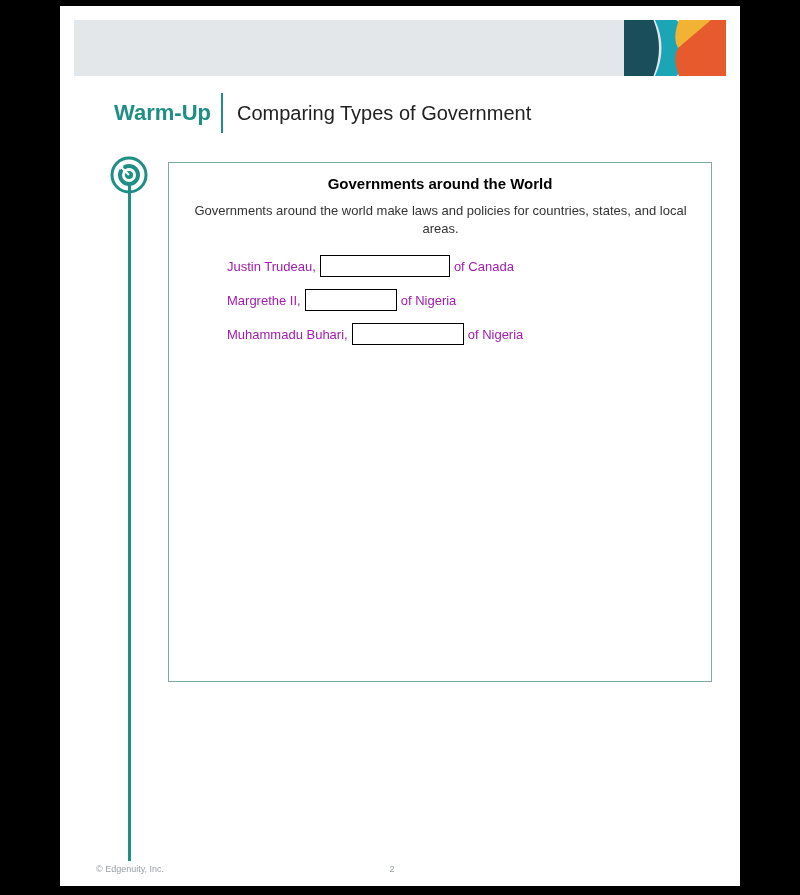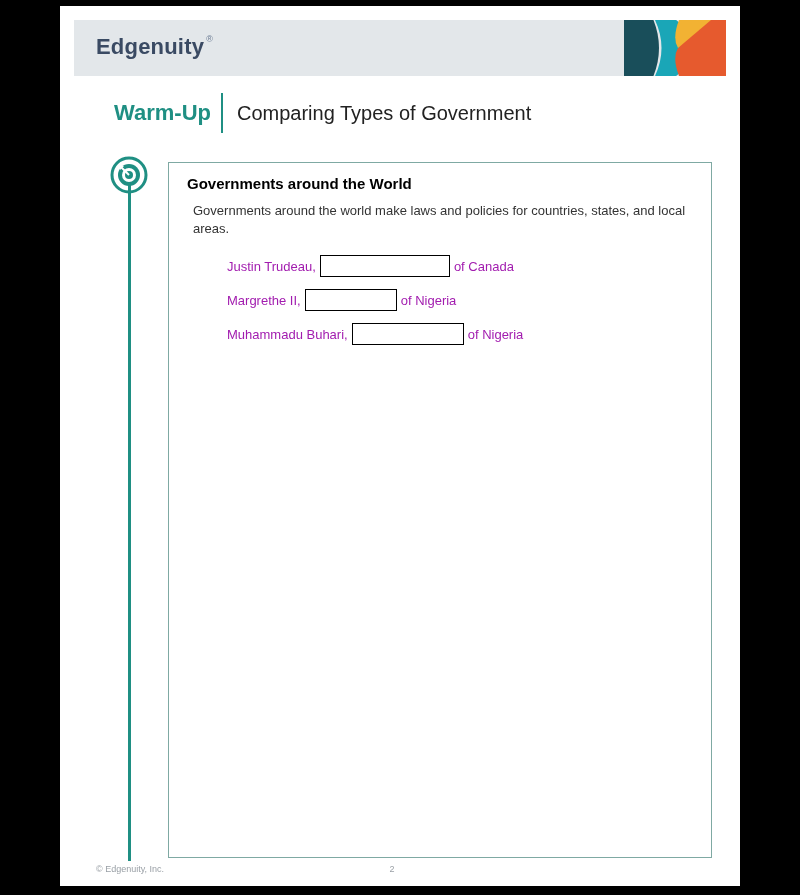--- a/index.html
+++ b/index.html
@@ -101,24 +101,25 @@
     fill: none;
     stroke: #1f8f83;
   }
 
   
   .content-box {
     position: absolute;
     left: 108px;
     top: 156px;
     width: 544px;
-    height: 696px;
+    height: 520px;
     border: 1px solid #7fa9a3;
     box-sizing: border-box;
     padding: 12px 18px 10px 18px;
+    text-align: center;
   }
   .box-heading {
     font-weight: 700;
     font-size: 15px;
     color: #000;
     margin-bottom: 10px;
   }
   .box-intro {
     font-size: 13px;
     color: #333;
@@ -167,23 +168,20 @@
     transform: translateX(-50%);
   }
 </style>
 </head>
 <body>
 
 <div class="viewport">
   <div class="page">
 
     <div class="header-bar">
-      <div class="brand">
-        <span>Edgenuity</span><sup>®</sup>
-      </div>
       <div class="logo-wrap">
         <svg viewBox="0 0 120 92" width="120" height="92">
           <path d="M20 0 Q50 46 20 92 L0 92 L0 0 Z" fill="#194e5a"></path>
           <path d="M60 -10 A56 56 0 0 1 60 102" fill="none"></path>
           <path d="M20 0 Q55 46 20 92 Q70 70 70 46 Q70 22 20 0 Z" fill="#1aa6b7"></path>
           <path d="M70 -10 Q40 46 70 102 L120 102 L120 -10 Z" fill="#e65a2e"></path>
           <path d="M70 -10 Q44 30 54 46 L120 -10 Z" fill="#f2b233"></path>
           <path d="M54 46 Q44 62 70 102 L120 102 L120 46 Z" fill="#e65a2e"></path>
           <path d="M70 -10 Q44 46 70 102 Q96 46 70 -10 Z" fill="#7fb24a" opacity="0.0"></path>
           <circle cx="72" cy="46" r="34" fill="none"></circle>

